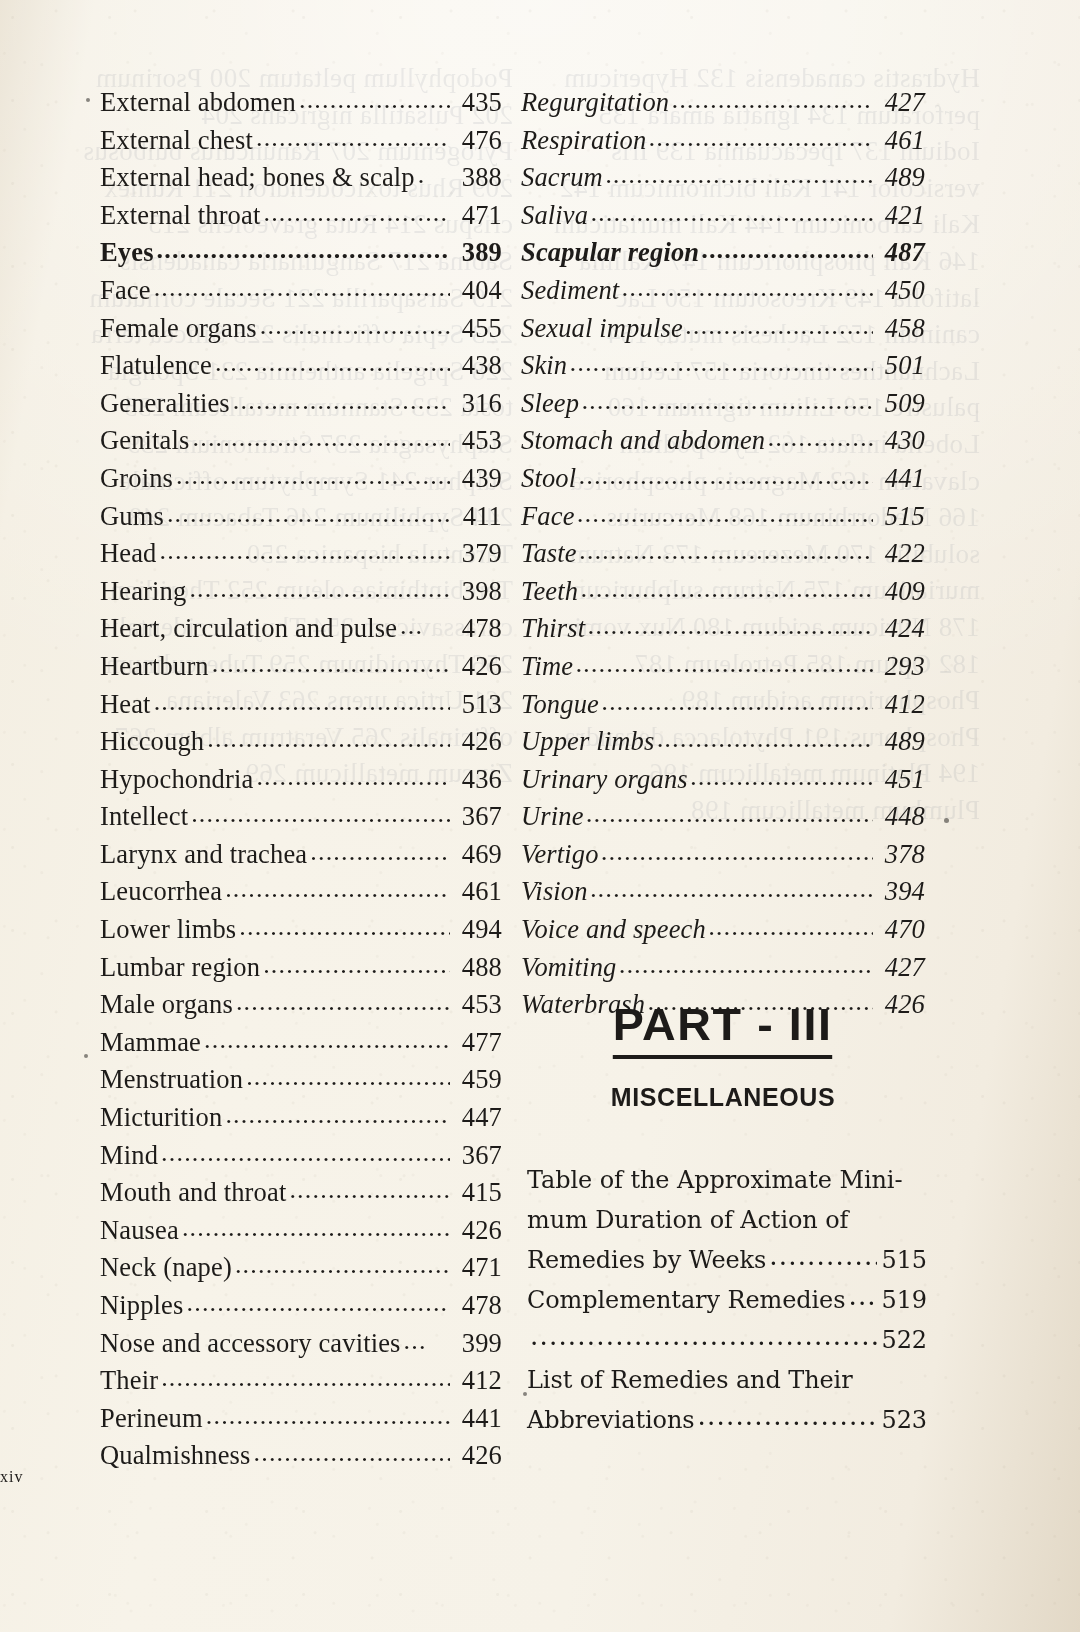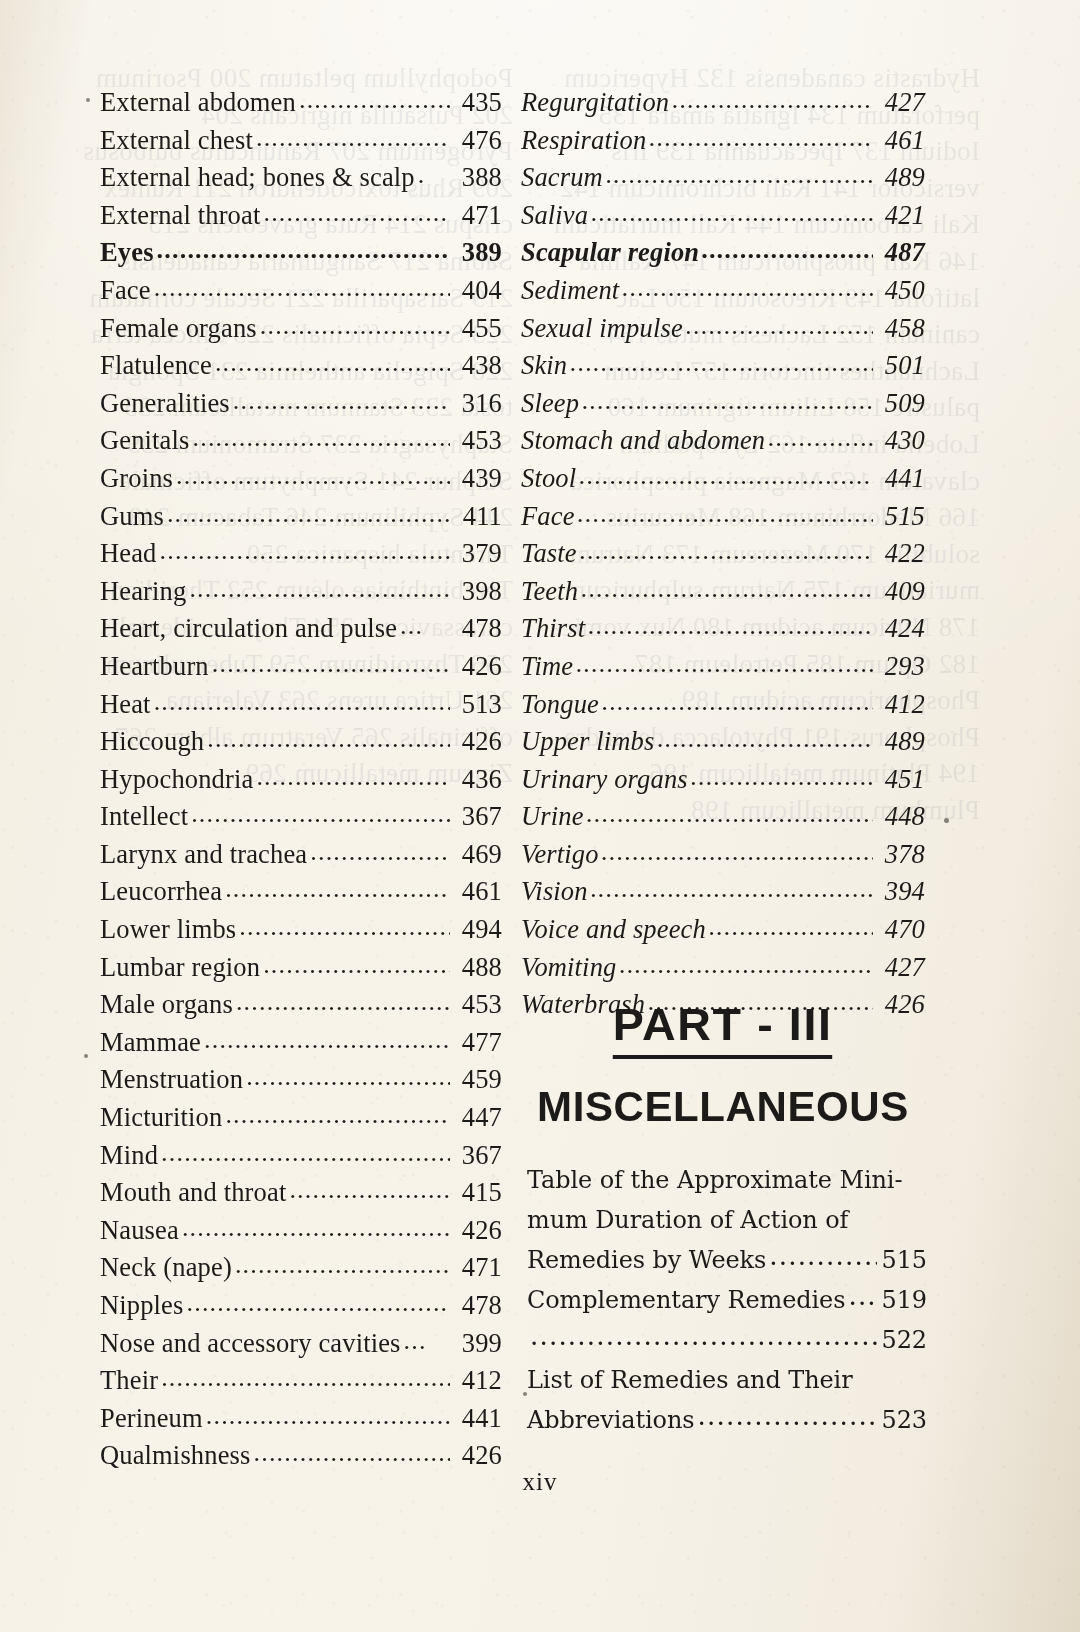--- a/index.html
+++ b/index.html
@@ -116,21 +116,21 @@
     font-size: 44px;
     letter-spacing: 1.5px;
     padding-bottom: 5px;
     border-bottom: 4px solid #1d1b19;
     transform: scaleX(1.06);
   }
   #part-sub {
     margin-top: 24px;
     font-family: "Liberation Sans", "DejaVu Sans", sans-serif;
     font-weight: bold;
-    font-size: 42px;
+    font-size: 25px;
     letter-spacing: .6px;
   }
 
   
   #misc-list {
     position: absolute;
     left: 527px;
     top: 1160px;
     width: 400px;
     font-family: "DejaVu Serif", "Liberation Serif", serif;
@@ -141,22 +141,22 @@
     letter-spacing: -.1px;
   }
   #misc-list .toc-row .page { min-width: 48px; }
 
   
   #folio {
     position: absolute;
     left: 0;
     top: 1468px;
     width: 1080px;
-    text-align: center;
-    font-size: 25px;
+    text-align: left;
+    font-size: 16px;
     letter-spacing: 1px;
   }
 
   
   .speck { position: absolute; background: #2c2a26; border-radius: 50%; opacity: .55; }
 </style>
 </head>
 <body>
 
 <div id="paper"></div>

